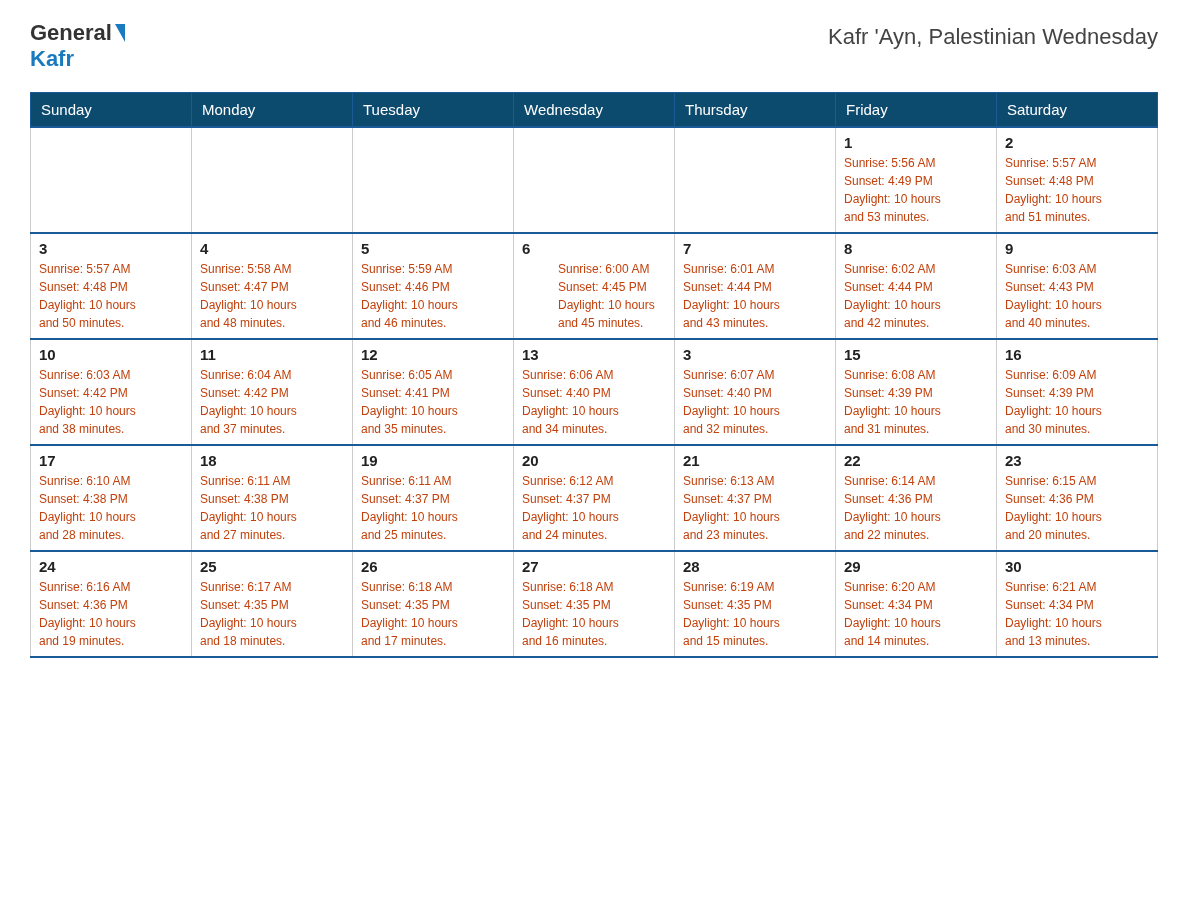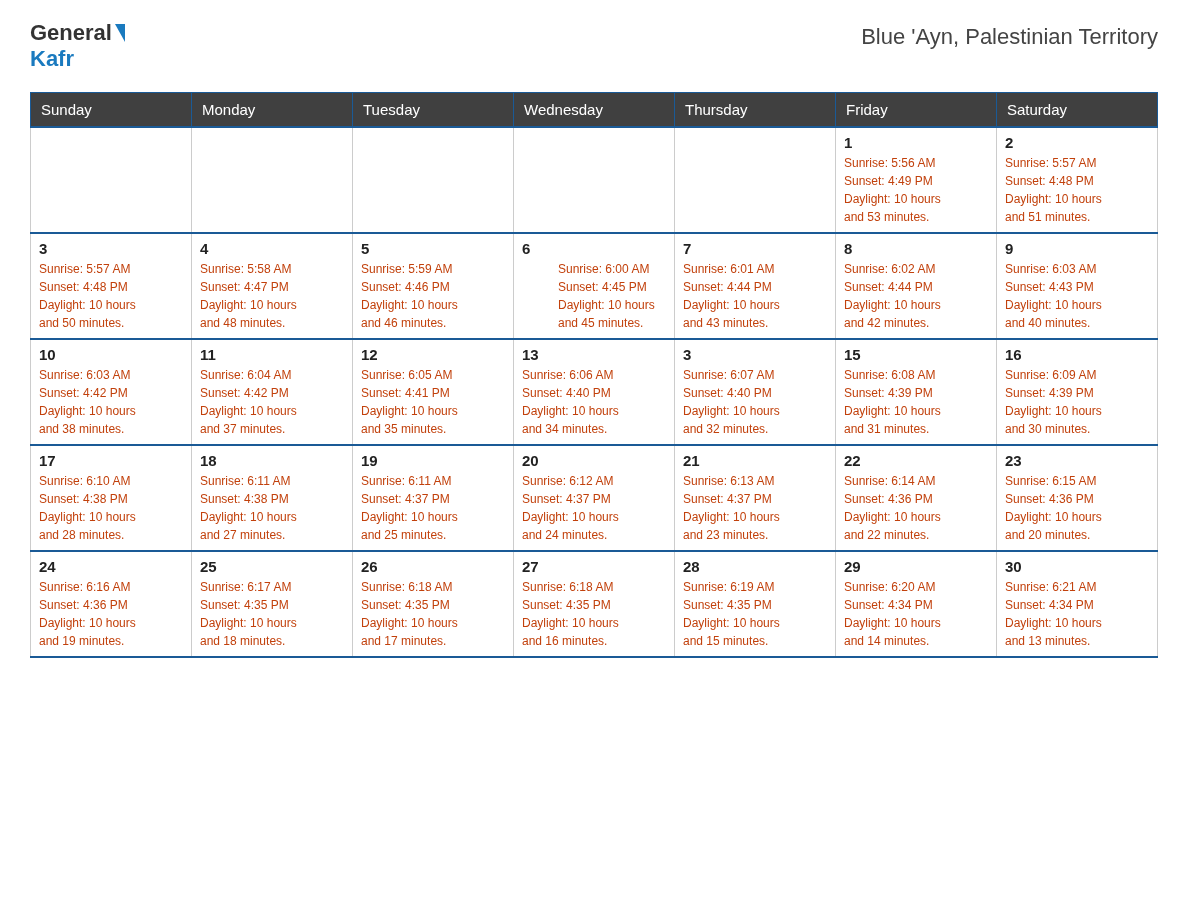--- a/index.html
+++ b/index.html
@@ -52,21 +52,21 @@
       font-size: 22px;
       color: #444;
       margin-top: 4px;
     }
     .calendar {
       width: 100%;
       border-collapse: collapse;
       border: 1px solid #aaa;
     }
     .calendar th {
-      background-color: #404040;
+      background-color: #0c4a6e;
       color: #fff;
       font-size: 15px;
       font-weight: normal;
       padding: 8px 10px;
       text-align: left;
       border: 1px solid #1a5a96;
     }
     .calendar td {
       vertical-align: top;
       border: 1px solid #ccc;
@@ -111,21 +111,21 @@
   <div class="logo-wrapper">
     <div class="logo-line1">
       <span class="logo-text-general">General</span>
       <span class="logo-triangle"></span>
     </div>
     <div class="logo-line2">
       <span class="logo-text-blue">Kafr</span>
     </div>
   </div>
   <div class="title-block">
-    <div class="location-title">Blue 'Ayn, Palestinian Territory</div>
+    <div class="location-title">Kafr 'Ayn, Palestinian Wednesday</div>
   </div>
 </div>
 
 <table class="calendar">
   <thead>
     <tr>
     <th>Sunday</th>
         <th>Monday</th>
         <th>Tuesday</th>
         <th>Wednesday</th>

